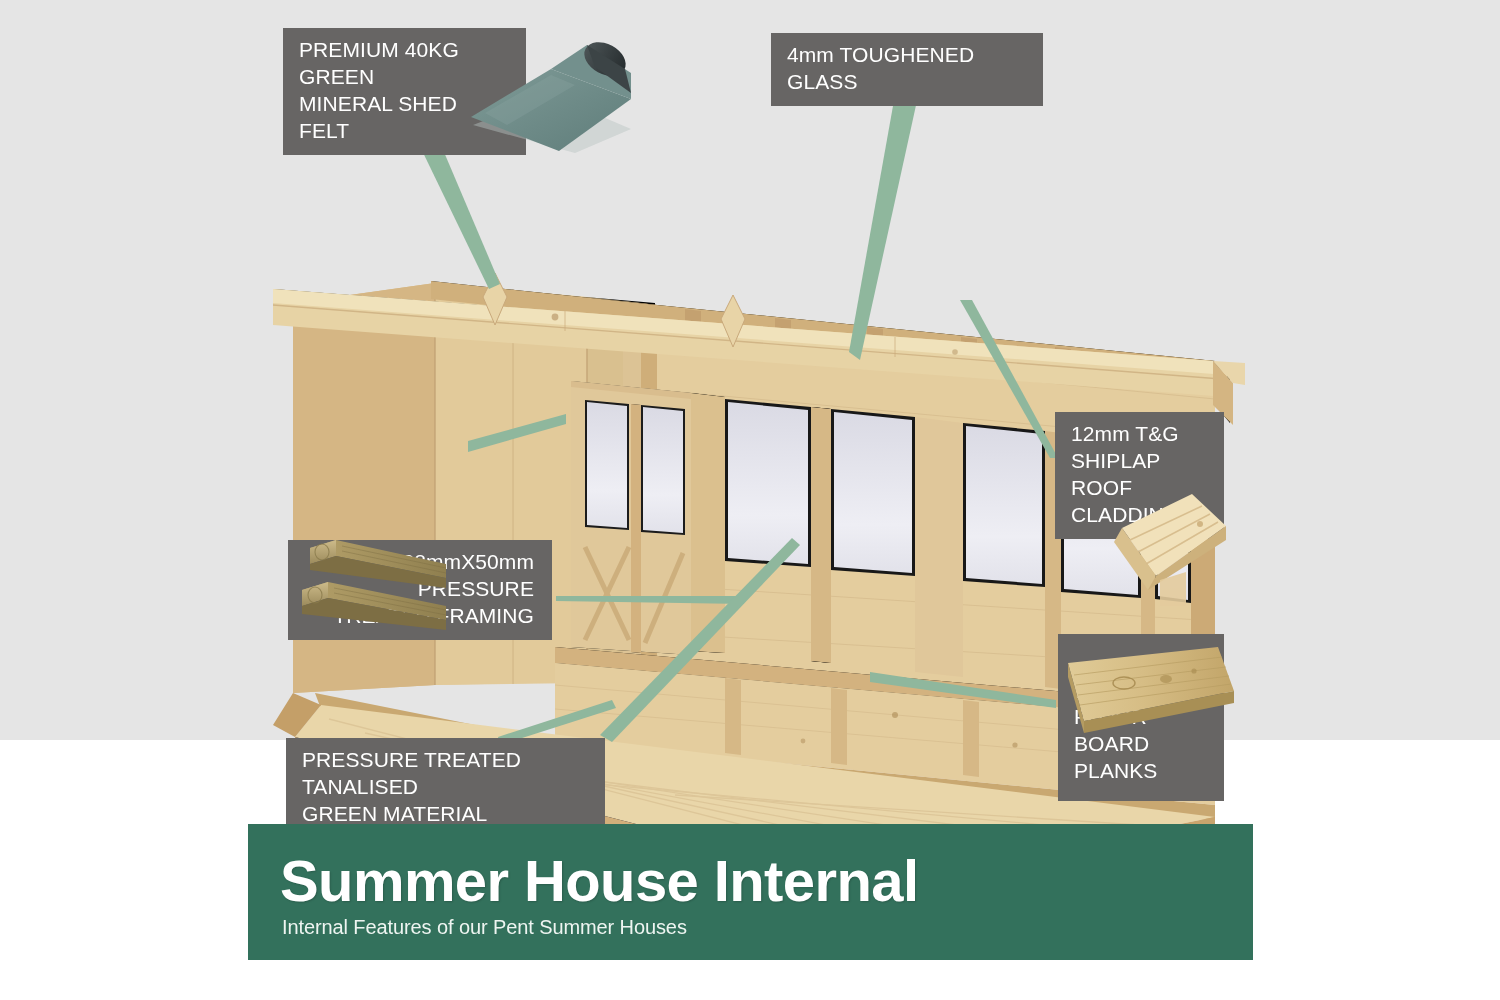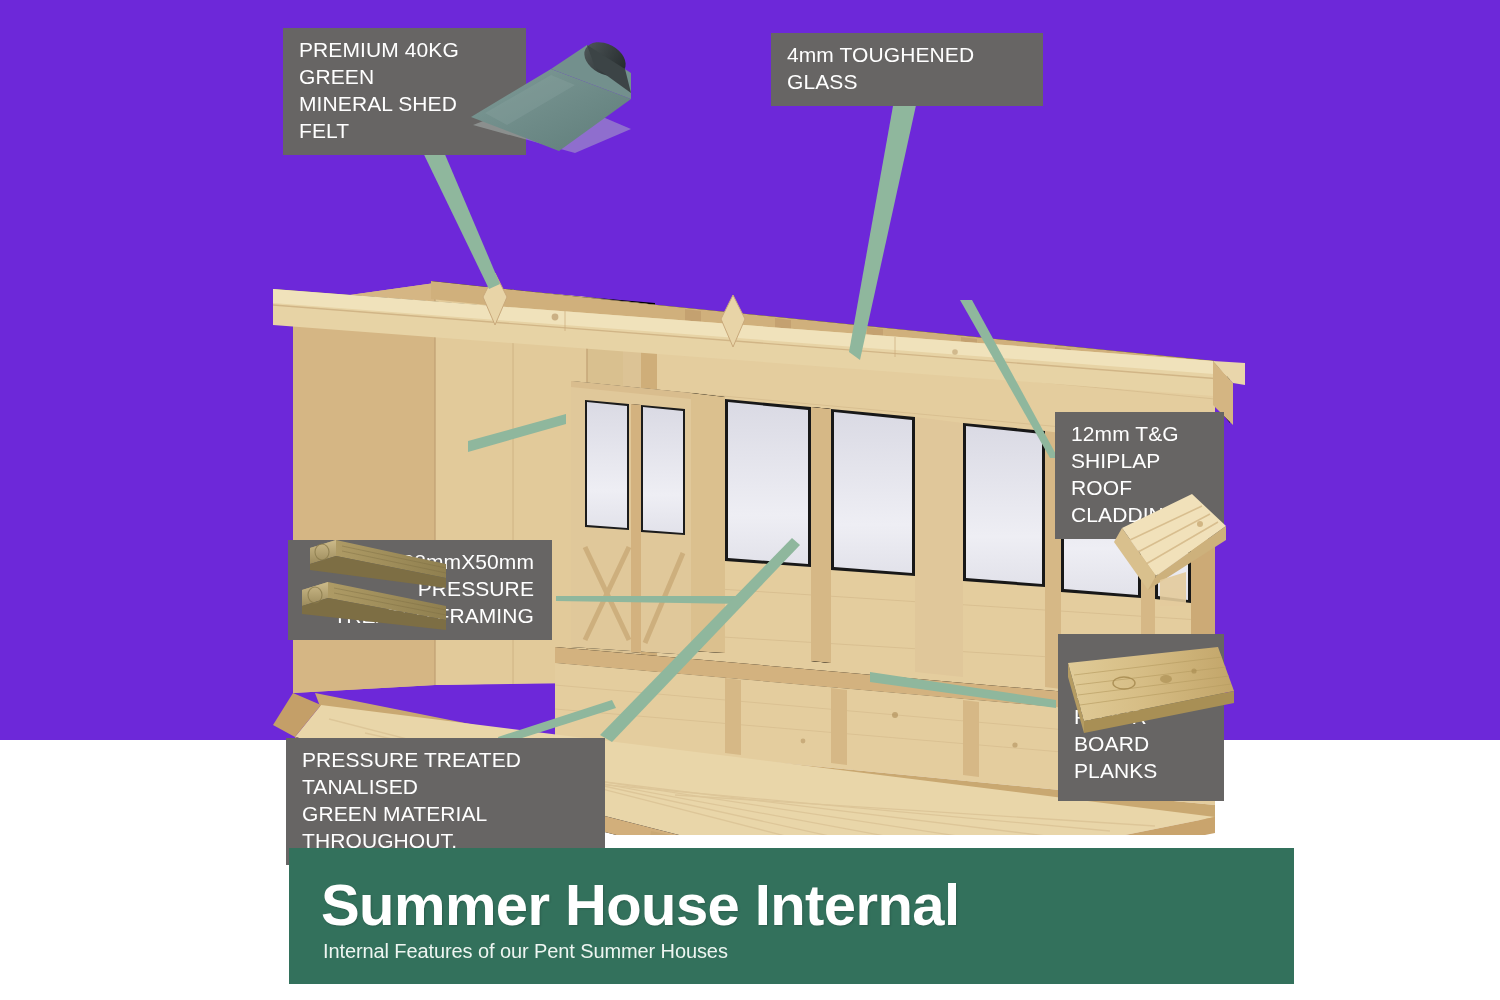--- a/index.html
+++ b/index.html
@@ -6,21 +6,21 @@
   * { box-sizing: border-box; margin: 0; padding: 0; }
   html, body {
     width: 1500px; height: 1000px;
     background: #ffffff;
     font-family: "Liberation Sans", sans-serif;
     overflow: hidden;
   }
   #stage {
     position: relative;
     width: 1500px; height: 740px;
-    background: #6d28d9;
+    background: #e5e5e5;
     padding-left: 35px;
   }
 
   
   .label-box {
     position: absolute;
     background: #676564;
     color: #ffffff;
     font-size: 21px;
     line-height: 1.28;
@@ -35,25 +35,24 @@
   #house { position: absolute; left: 255px; top: 185px; width: 990px; height: 650px; z-index: 10; }
   #house svg { display: block; width: 100%; height: 100%; }
 
   
   .sample { position: absolute; z-index: 45; }
   .sample svg { display:block; width:100%; height:100%; }
 
   
   #banner {
     position: absolute;
-    left: 248px; top: 848px;
+    left: 248px; top: 824px;
     width: 1005px; height: 136px;
     background: #33715c;
     z-index: 60;
-    margin-left: 41px;
   }
   #banner-title {
     position: absolute; left: 32px; top: 28px;
     color: #ffffff;
     font-size: 58px;
     font-weight: bold;
     letter-spacing: -.6px;
     line-height: 1;
     text-shadow: 1px 1px 2px rgba(0,0,0,.18);
   }

